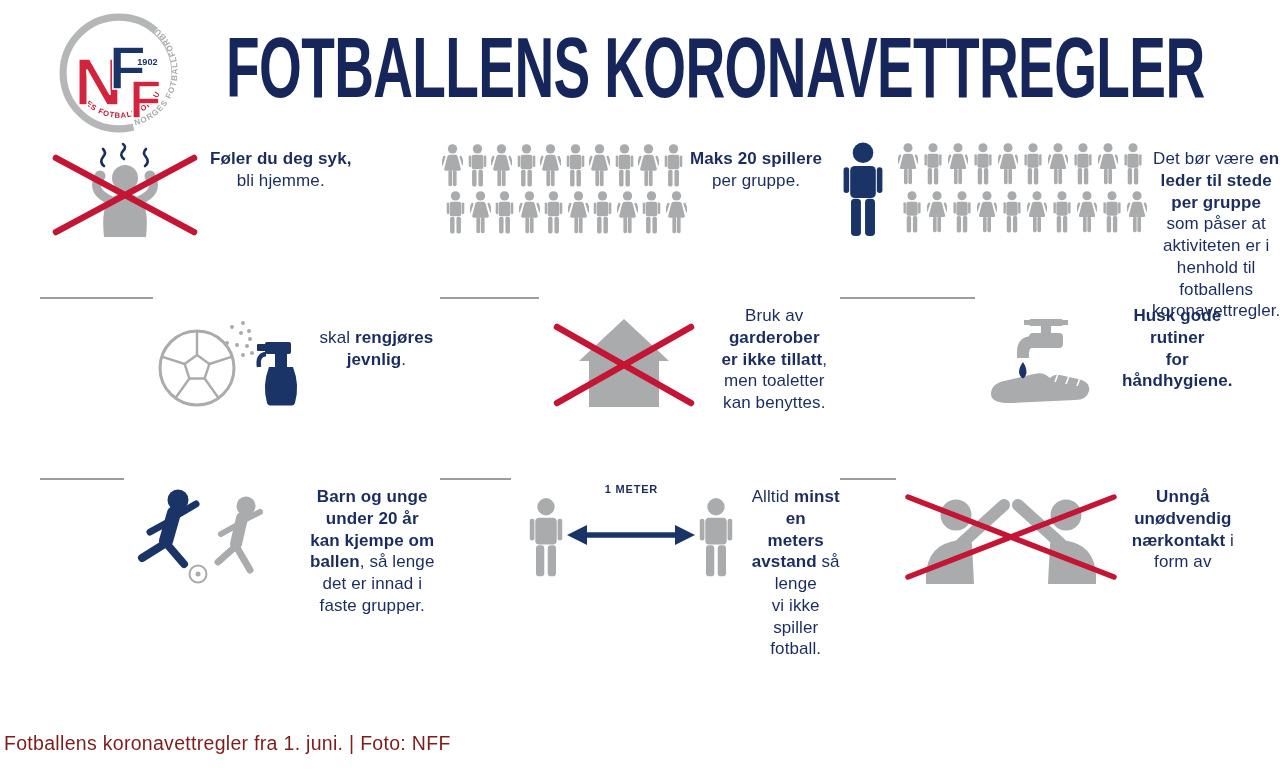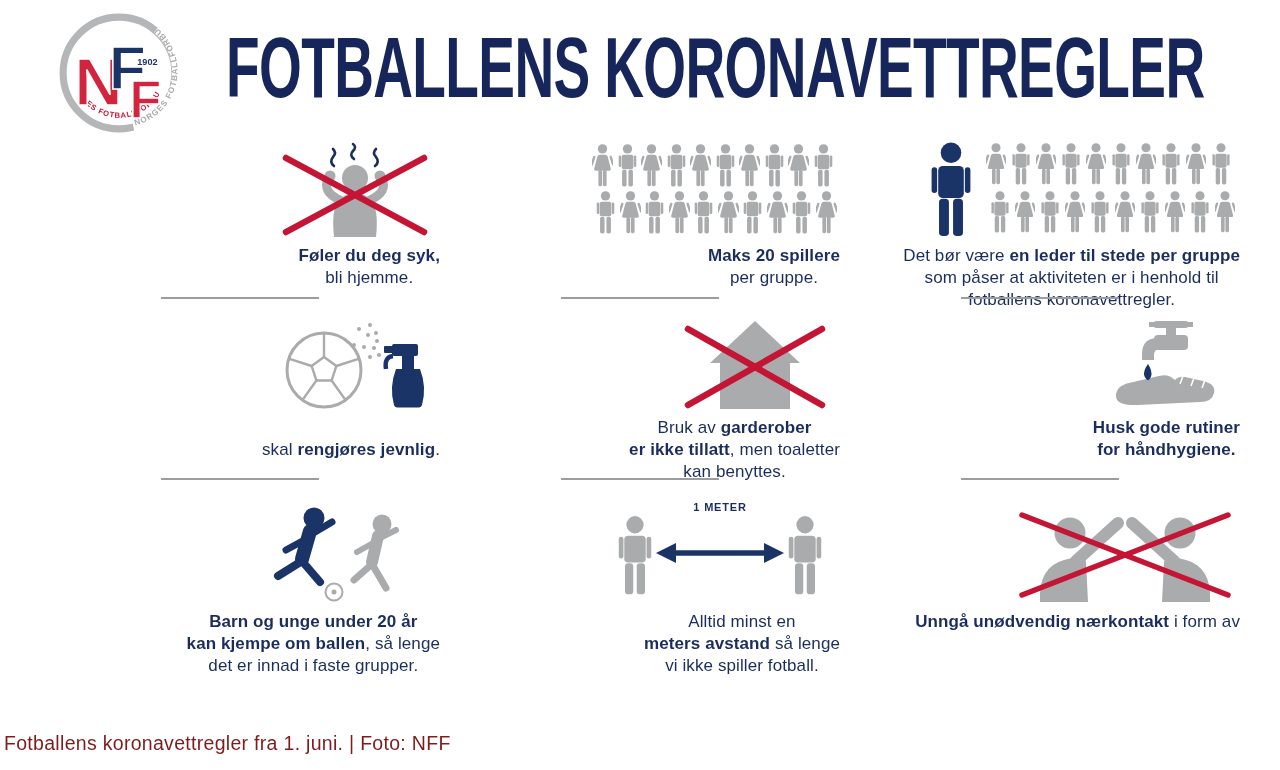--- a/index.html
+++ b/index.html
@@ -11,26 +11,26 @@
   .title{
     position:absolute;left:226px;top:24px;white-space:nowrap;
     font-size:86px;font-weight:bold;color:#16265a;line-height:1;
     transform:scaleX(0.64);transform-origin:left top;letter-spacing:-1px;
   }
   .grid{
     position:absolute;left:40px;top:140px;width:1200px;
     display:grid;grid-template-columns:400px 400px 400px;
     grid-template-rows:157px 181px auto;
   }
-  .cell{display:flex;flex-direction:column;align-items:flex-end;}
+  .cell{display:flex;flex-direction:row;align-items:flex-start;}
   .divider{width:158px;border-top:2px solid #9b9ea1;margin:0 auto;}
   .iconbox{display:flex;align-items:center;justify-content:center;position:relative;}
   .r1 .iconbox{height:95px;margin-top:2px;}
   .r2 .iconbox{height:90px;margin-top:20px;}
-  .r3 .iconbox{height:98px;margin-top:25px;}
+  .r3 .iconbox{height:98px;margin-top:9px;}
   .caption{
     margin-top:8px;font-size:17px;line-height:1.28;color:#1b2d5e;
     text-align:center;letter-spacing:0.1px;
   }
   .distance-label{
     position:absolute;top:-4px;left:50%;transform:translateX(-50%);
     font-size:11px;font-weight:bold;color:#1b2d5e;letter-spacing:0.8px;white-space:nowrap;
   }
   .footer-caption{
     position:absolute;left:4px;top:732px;font-size:19.5px;color:#7f1d1d;letter-spacing:0.3px;
@@ -278,21 +278,21 @@
         <svg width="240" height="95" viewBox="0 0 240 95">
           <use href="#pm" x="16" y="6" width="38" height="85" fill="#a9abad"></use>
           <use href="#pm" x="186" y="6" width="38" height="85" fill="#a9abad"></use>
           <g fill="#1b3468">
             <line x1="72" y1="46" x2="168" y2="46" stroke="#1b3468" stroke-width="5.5"></line>
             <polygon points="56,46 76,36 76,56"></polygon>
             <polygon points="184,46 164,36 164,56"></polygon>
           </g>
         </svg>
       </div>
-      <div class="caption"><span>Alltid </span><span style="font-weight: 400;">minst en</span><br><span style="font-weight: 700;">meters avstand</span><span> så lenge</span><br><span>vi ikke spiller fotball.</span></div>
+      <div class="caption"><span>Alltid </span><span style="font-weight: 700;">minst en</span><br><span style="font-weight: 700;">meters avstand</span><span> så lenge</span><br><span>vi ikke spiller fotball.</span></div>
     </div>
 
     <div class="cell r3">
       <div class="divider"></div>
       <div class="iconbox">
         <svg width="230" height="95" viewBox="0 0 230 95">
           <g fill="#a9abad">
             <circle cx="60" cy="26" r="15.5"></circle>
             <path d="M30,95 Q28,60 54,53 L66,50 Q74,48 76,55 L78,95 Z"></path>
             <circle cx="170" cy="26" r="15.5"></circle>

